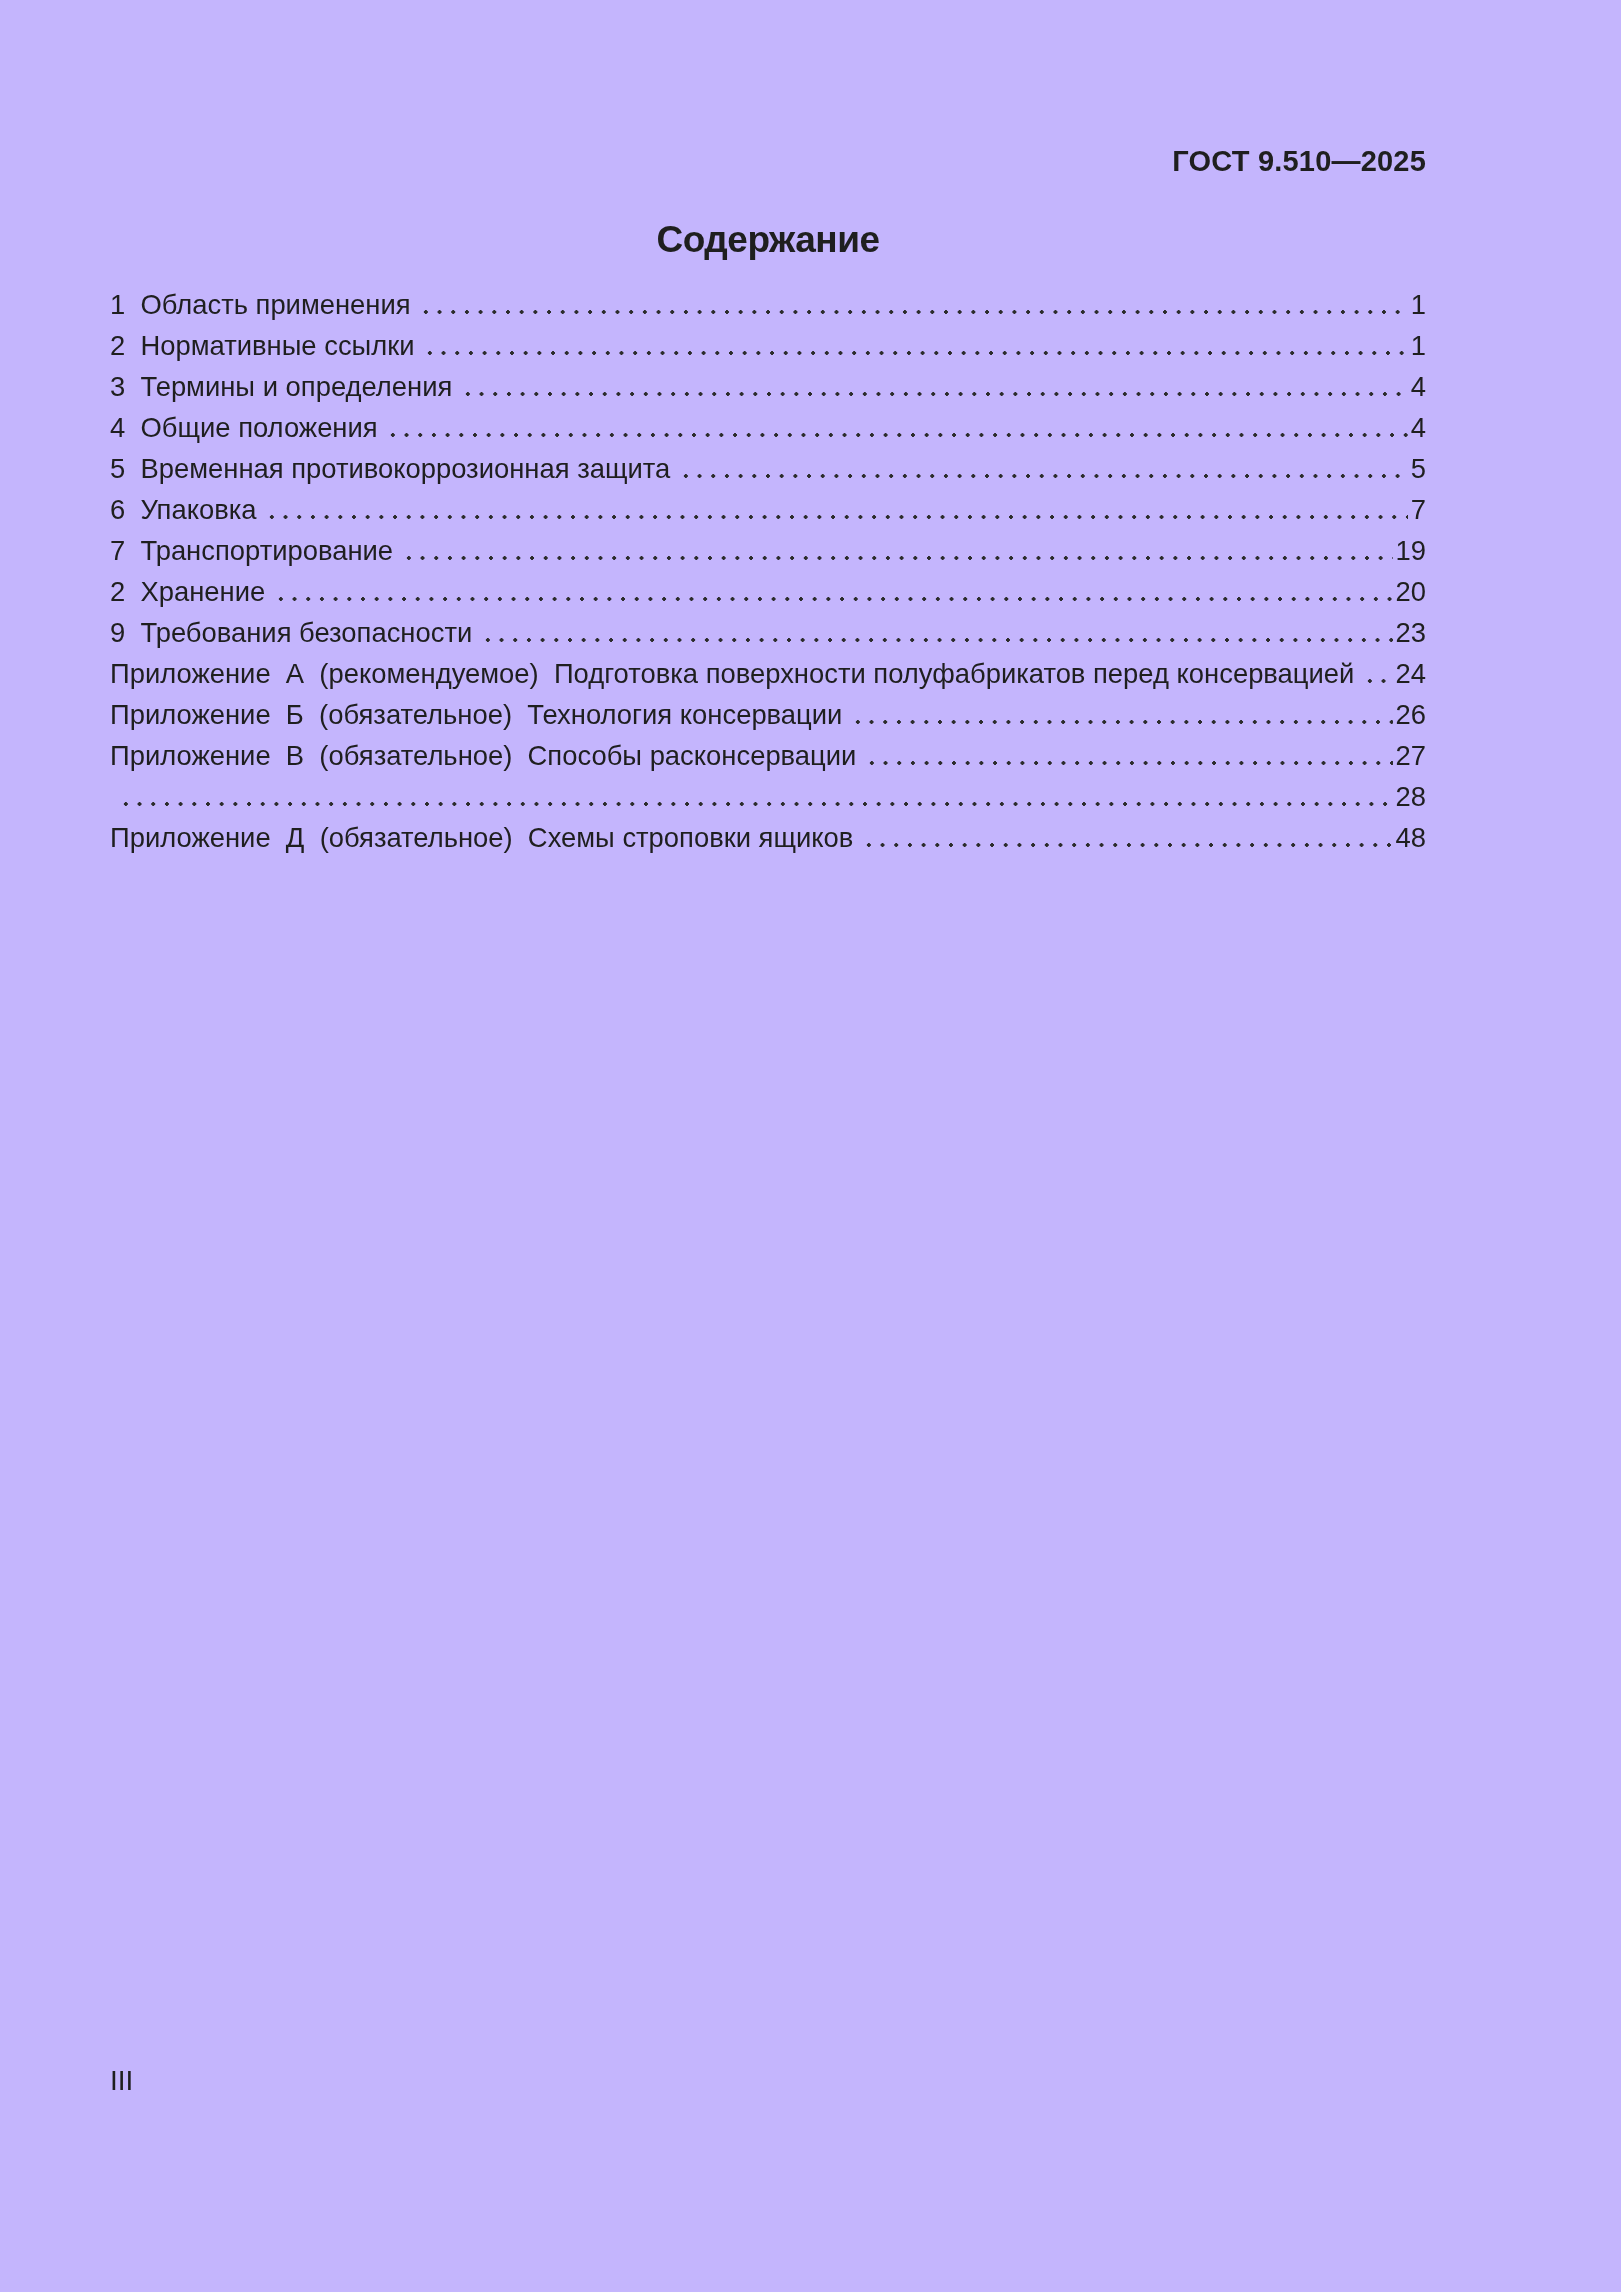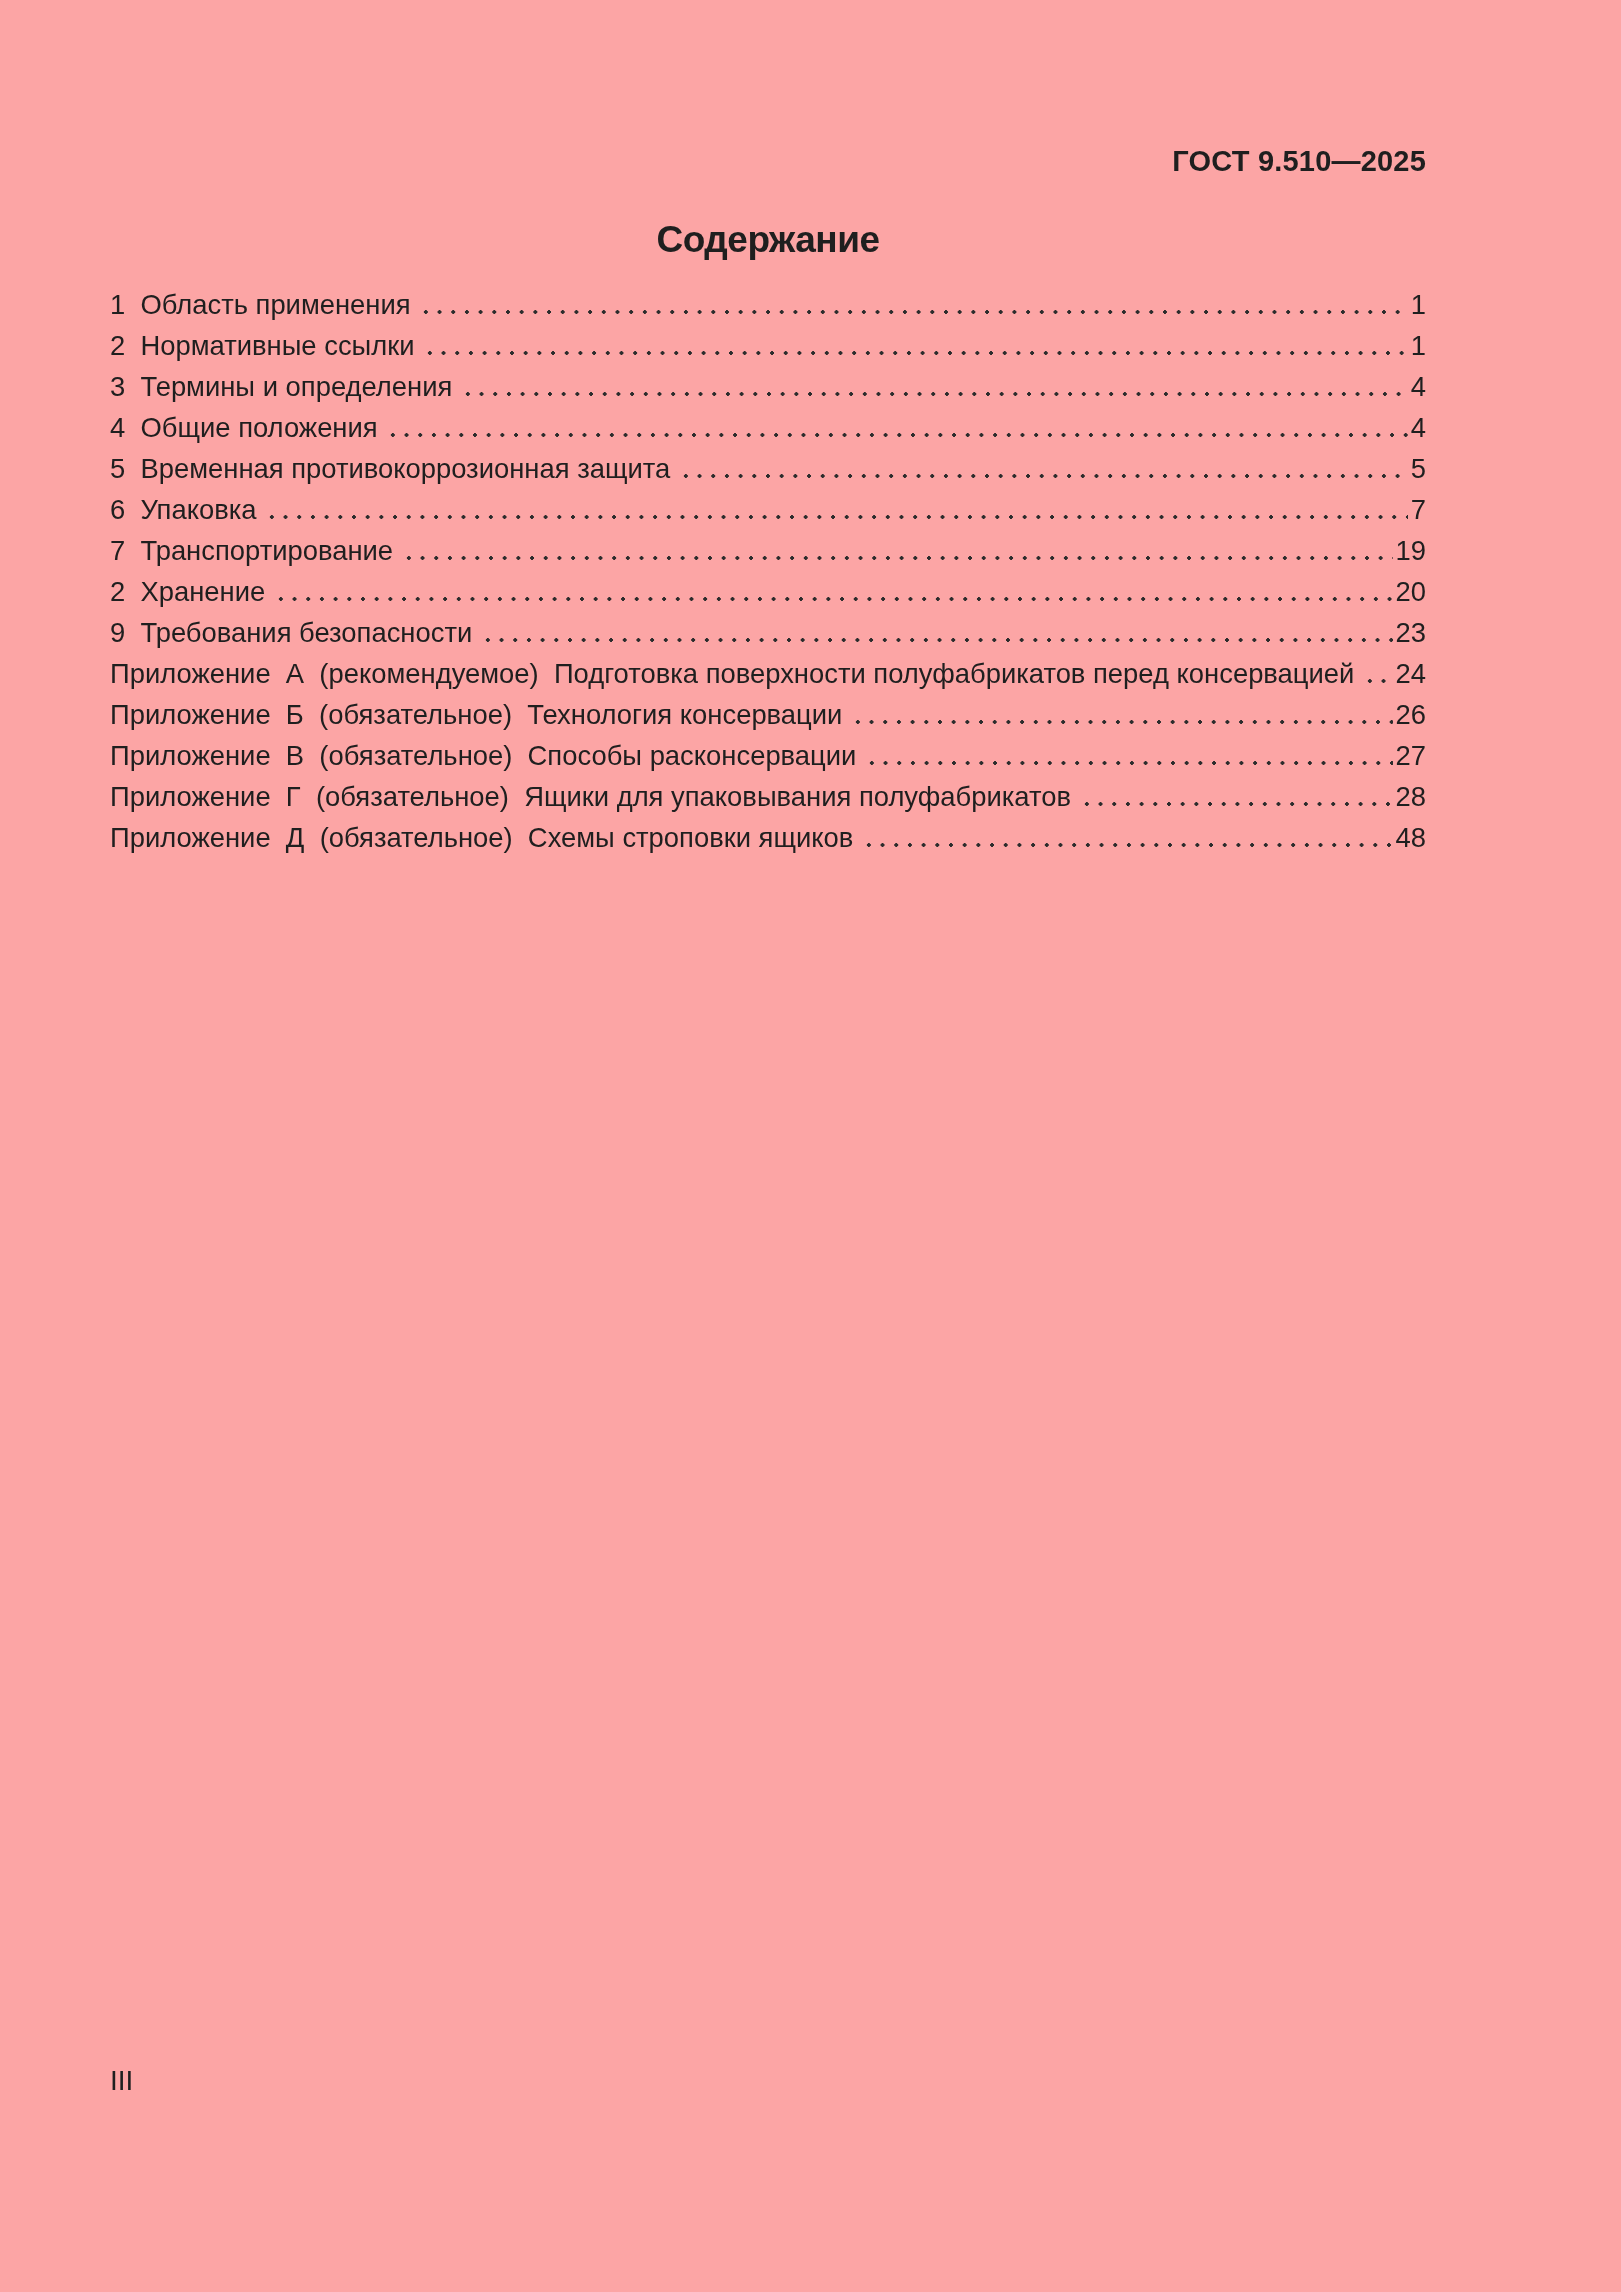--- a/index.html
+++ b/index.html
@@ -8,21 +8,21 @@
     width: 1621px;
     height: 2293px;
     position: relative;
     font-family: "Liberation Sans", sans-serif;
     color: #1f1f1f;
     overflow: hidden;
   }
   .page {
     position: absolute;
     inset: 0;
-    background: #fca5a5;
+    background: #c4b5fd;
   }
   .content {
     position: absolute;
     left: 110px;
     width: 1316px;
     top: 0;
   }
   .doc-code {
     position: absolute;
     top: 145px;
@@ -160,21 +160,20 @@
         <span class="toc-page">26</span>
       </div>
 
       <div class="toc-row">
         <span class="toc-label">Приложение  В  (обязательное)  Способы расконсервации</span>
         <span class="toc-leader"></span>
         <span class="toc-page">27</span>
       </div>
 
       <div class="toc-row">
-        <span class="toc-label">Приложение  Г  (обязательное)  Ящики для упаковывания полуфабрикатов</span>
         <span class="toc-leader"></span>
         <span class="toc-page">28</span>
       </div>
 
       <div class="toc-row">
         <span class="toc-label">Приложение  Д  (обязательное)  Схемы строповки ящиков</span>
         <span class="toc-leader"></span>
         <span class="toc-page">48</span>
       </div>
 

